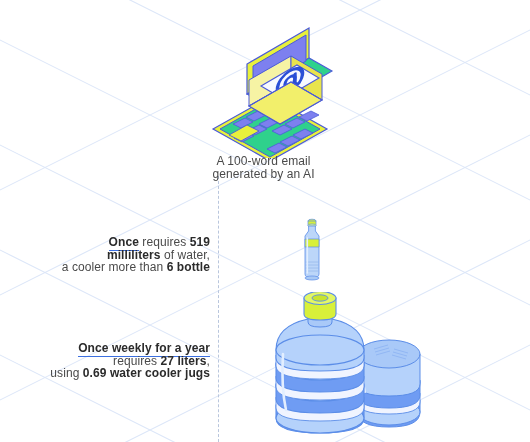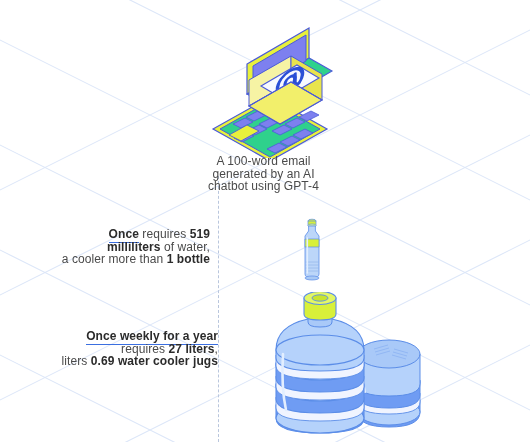--- a/index.html
+++ b/index.html
@@ -33,22 +33,22 @@
     line-height:12.5px;
     letter-spacing:0.08px;
   }
   .cap-top{
     left:191px;top:155px;width:145px;
     text-align:center;
   }
   .cap-right{
     text-align:right;
   }
-  .cap-once{left:60px;top:228px;width:150px;}
-  .cap-weekly{left:35px;top:330px;width:175px;margin-left:8px;}
+  .cap-once{left:60px;top:236px;width:150px;}
+  .cap-weekly{left:35px;top:342px;width:175px;}
 
   .caption b{color:#2b2b2b;font-weight:bold;}
   .lnk{
     font-weight:bold;color:#2b2b2b;
     border-bottom:1.4px solid #3b6fe0;
     padding-bottom:0.5px;
   }
 
   
   .illu{position:absolute;z-index:4;}
@@ -135,21 +135,20 @@
 
         <polygon points="46,82 77,100 119,76 88,58" fill="#f2ef6b" stroke="#4a5ad8" stroke-width="1.1"></polygon>
         <line x1="46" y1="82" x2="88" y2="58" stroke="#4a5ad8" stroke-width="0.9"></line>
         <line x1="119" y1="76" x2="88" y2="58" stroke="#4a5ad8" stroke-width="0.9"></line>
       </g>
     </svg>
   </div>
 
   <div class="caption cap-top">
     <div>A 100-word email generated by an AI</div>
-    <div>chatbot using GPT-4</div>
   </div>
 
   <div class="illu illu-bottle">
     <svg width="30" height="66" viewBox="0 0 30 66">
 
       <ellipse cx="15" cy="5" rx="4" ry="1.8" fill="#d8f03a" stroke="#5b8de8" stroke-width="0.7"></ellipse>
       <rect x="11" y="5" width="8" height="4.5" fill="#d8f03a" stroke="#5b8de8" stroke-width="0.7"></rect>
       <ellipse cx="15" cy="9.5" rx="4" ry="1.6" fill="#cfe9a8" stroke="#5b8de8" stroke-width="0.6"></ellipse>
 
       <path d="M11.6,10 L11.6,15 L8,20 L8,58 Q8,62 15,62 Q22,62 22,58 L22,20 L18.4,15 L18.4,10 Z" fill="#bcd6f9" stroke="#5b8de8" stroke-width="0.8"></path>
@@ -166,21 +165,21 @@
       <path d="M10.3,22 L10.3,57" stroke="#e2eeff" stroke-width="1.6" fill="none" stroke-linecap="round"></path>
       <ellipse cx="15" cy="62" rx="7" ry="2" fill="#a9c9f5" stroke="#5b8de8" stroke-width="0.7"></ellipse>
     </svg>
   </div>
 
   <div class="caption cap-once cap-right">
     <div>
       <span class="lnk">Once</span><span> requires </span><b>519 milliliters</b><span> of water,</span>
     </div>
     <div>
-      <span>a cooler more than </span><b>1 bottle</b>
+      <span>a cooler more than </span><b>6 bottle</b>
     </div>
   </div>
 
   <div class="illu illu-jugs">
     <svg width="190" height="145" viewBox="0 0 190 145">
 
       <g>
 
         <path d="M96,108 L96,120 Q96,135 127,135 Q158,135 158,120 L158,108 Z" fill="#6f9cf3" stroke="#5b8de8" stroke-width="1"></path>
         <ellipse cx="127" cy="120" rx="31" ry="13" fill="#b5d2fb" stroke="#5b8de8" stroke-width="1"></ellipse>
@@ -232,17 +231,17 @@
         <path d="M21,62 Q19,95 24,118" stroke="#e2eeff" stroke-width="2.6" fill="none" stroke-linecap="round"></path>
       </g>
     </svg>
   </div>
 
   <div class="caption cap-weekly cap-right">
     <div>
       <span class="lnk">Once weekly for a year</span><span> requires </span><b>27 liters</b><span>,</span>
     </div>
     <div>
-      <span>liters </span><b>0.69 water cooler jugs</b>
+      <span>using </span><b>0.69 water cooler jugs</b>
     </div>
   </div>
 
 </div>
 
 </body></html>

